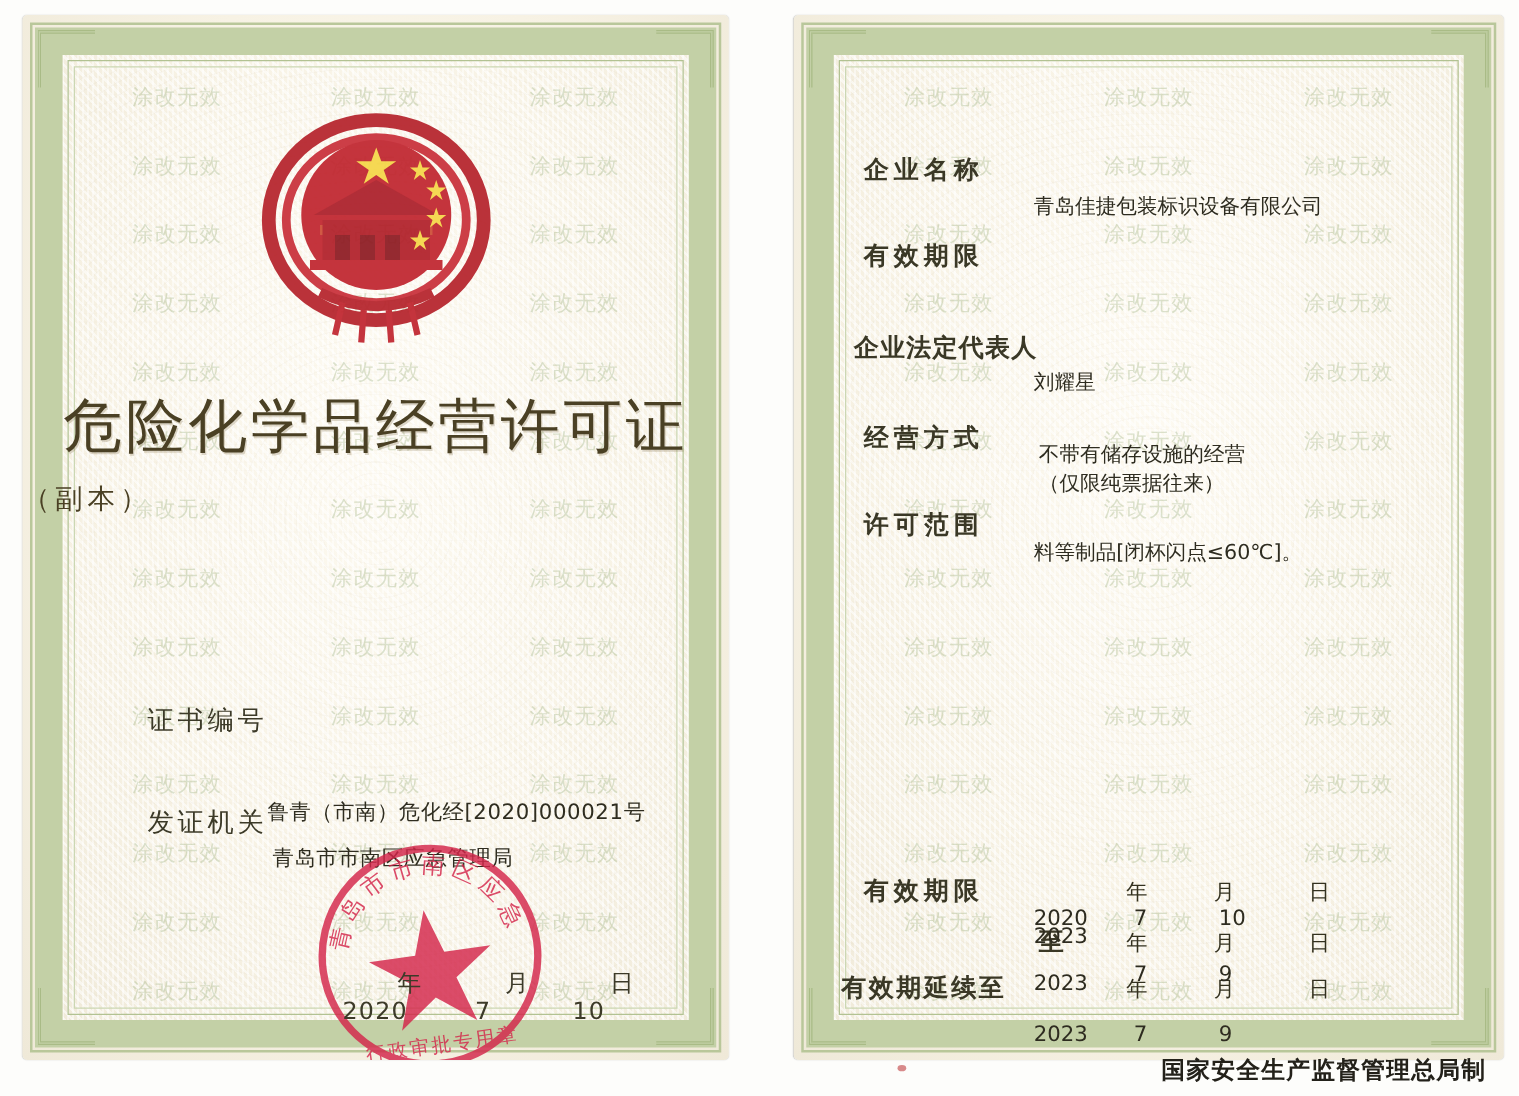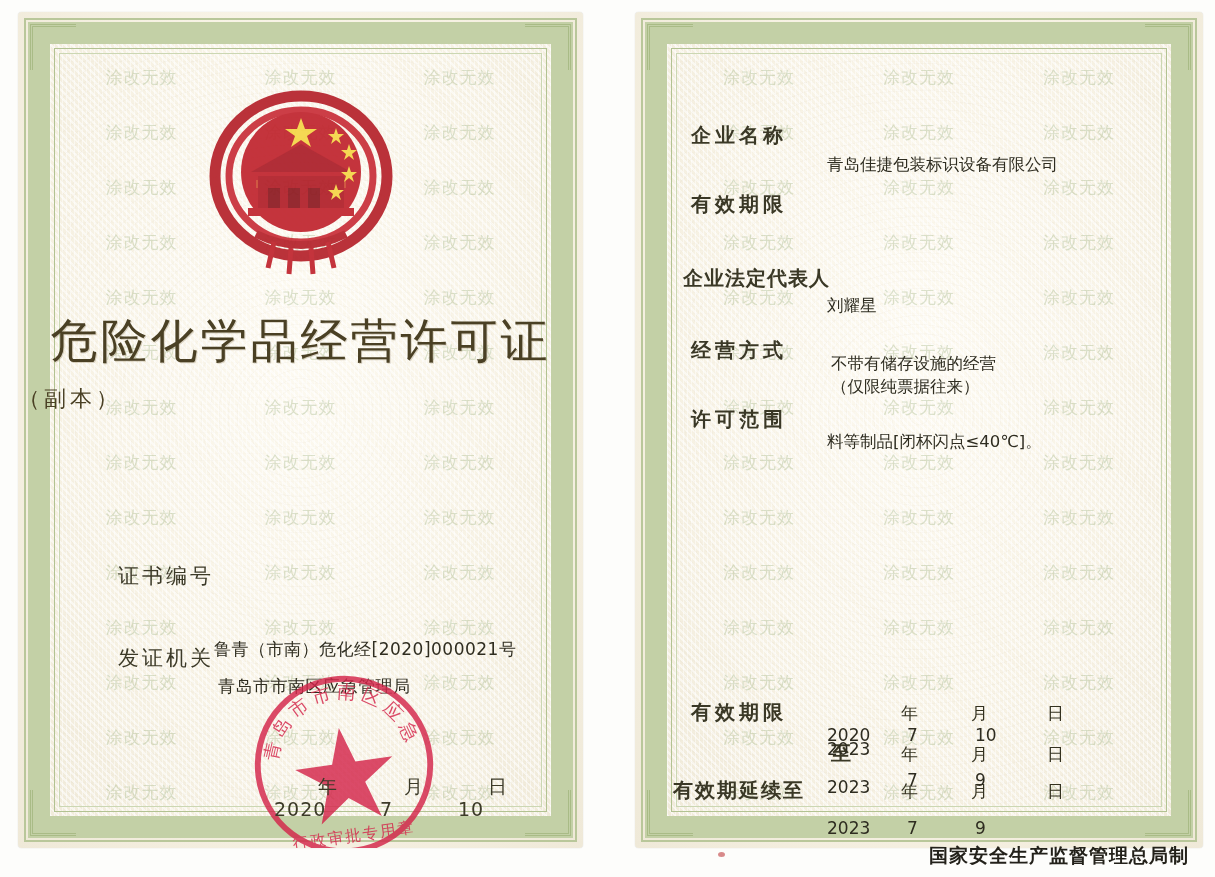--- a/index.html
+++ b/index.html
@@ -460,21 +460,21 @@
     <div class="r-label" style="left:56px; top:179px;">有效期限</div>
 
     <div class="r-label" style="left:48px; top:253px; letter-spacing:1px;">企业法定代表人</div>
     <div class="r-value" style="left:192px; top:283px;">刘耀星</div>
 
     <div class="r-label" style="left:56px; top:325px;">经营方式</div>
     <div class="r-value" style="left:196px; top:341px;">不带有储存设施的经营</div>
     <div class="r-value" style="left:196px; top:364px;">（仅限纯票据往来）</div>
 
     <div class="r-label" style="left:56px; top:394px;">许可范围</div>
-    <div class="r-value" style="left:192px; top:419px;">料等制品[闭杯闪点≤40℃]。</div>
+    <div class="r-value" style="left:192px; top:419px;">料等制品[闭杯闪点≤60℃]。</div>
 
     <div class="r-label" style="left:56px; top:687px;">有效期限</div>
     <div class="r-ymd" style="left:266px; top:690px;">年</div>
     <div class="r-ymd" style="left:336px; top:690px;">月</div>
     <div class="r-ymd" style="left:412px; top:690px;">日</div>
     <div class="r-num" style="left:192px; top:713px;">2020</div>
     <div class="r-num" style="left:272px; top:713px;">7</div>
     <div class="r-num" style="left:340px; top:713px;">10</div>
 
     <div class="r-label" style="left:196px; top:728px;">至</div>

